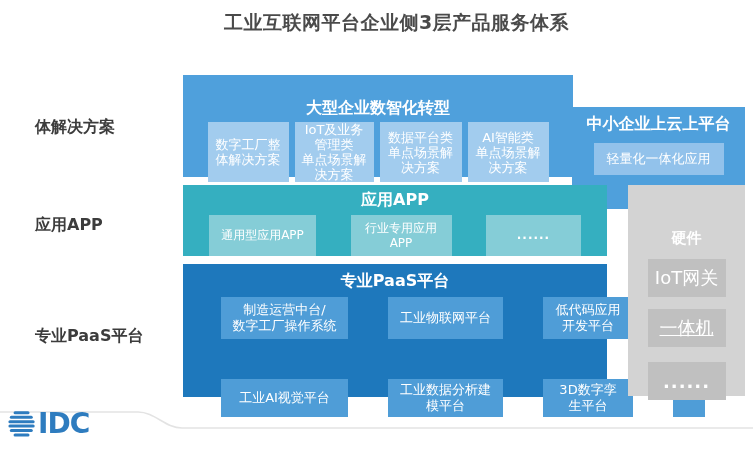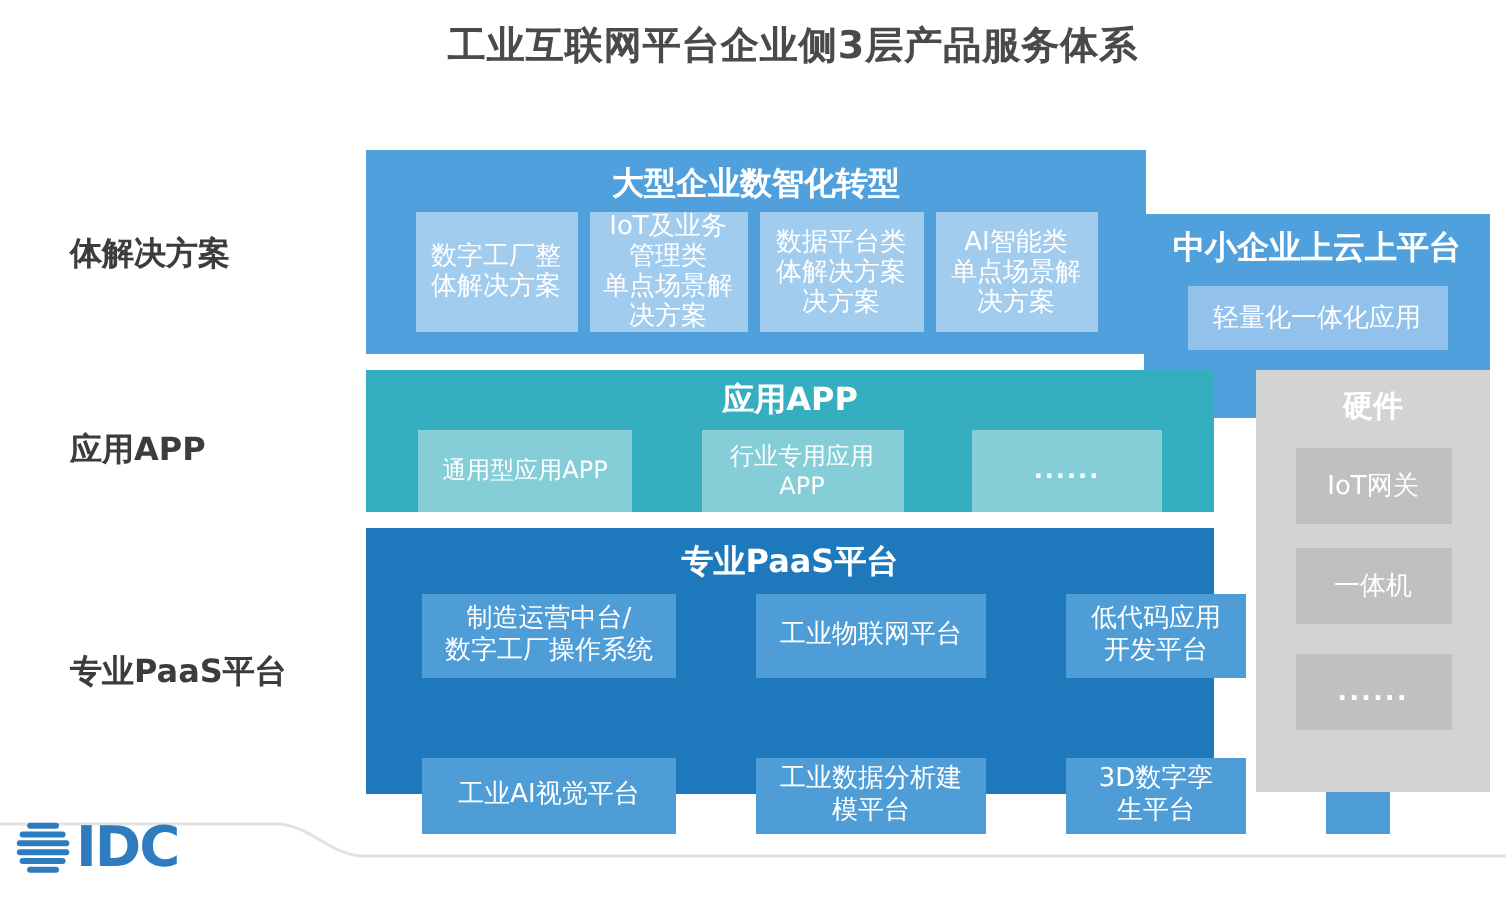--- a/index.html
+++ b/index.html
@@ -19,49 +19,49 @@
   .block{position:absolute;box-sizing:border-box;color:#fff;}
   .block-title{
     text-align:center;font-size:16px;font-weight:bold;color:#fff;line-height:20px;white-space:nowrap;
   }
   .item{
     display:flex;align-items:center;justify-content:center;text-align:center;
     color:#fff;white-space:pre-line;box-sizing:border-box;
   }
 
   
-  .blk-large{left:183px;top:75px;width:390px;height:102px;background:#4fa0dc;padding-top:7px;}
+  .blk-large{left:183px;top:75px;width:390px;height:102px;background:#4fa0dc;padding-top:23px;}
   .blk-large .items{display:flex;justify-content:center;gap:6px;margin-top:4px;}
   .blk-large .item{background:#a2ccee;height:60px;font-size:13px;line-height:15px;padding:0 3px;text-align:center;}
   .it-w1{width:81px;} .it-w2{width:79px;} .it-w3{width:82px;} .it-w4{width:81px;}
 
   .blk-sme{left:572px;top:75px;width:173px;height:102px;background:#4fa0dc;padding-top:7px;margin-top:32px;}
   .blk-sme .item{background:#92c2eb;width:130px;height:32px;margin:9px auto 0;font-size:13px;}
 
   
   .blk-app{left:183px;top:185px;width:424px;height:71px;background:#35afc0;padding-top:5px;}
   .blk-app .items{display:flex;justify-content:space-between;padding:0 26px;margin-top:5px;}
   .blk-app .item{background:#85cdd7;height:41px;font-size:12px;line-height:15px;}
   .ap-w1{width:107px;} .ap-w2{width:101px;} .ap-w3{width:95px;}
 
   
   .blk-paas{left:183px;top:264px;width:424px;height:133px;background:#1e78bc;padding-top:7px;}
   .paas-grid{
-    position:absolute;left:28px;top:33px;display:grid;
+    position:absolute;left:38px;top:33px;display:grid;
     grid-template-columns:127px 115px 90px 32px;grid-template-rows:42px 38px;
     column-gap:8px;row-gap:7px;gap:40px;
   }
   .blk-paas .item{background:#4f9dd7;font-size:13px;line-height:16px;padding:0 2px;}
   .p-dots{grid-column:4;grid-row:1/3;}
 
   
   .blk-hw{left:628px;top:185px;width:117px;height:211px;background:#d3d3d3;padding-top:8px;}
-  .blk-hw .block-title{font-size:15px;}
-  .blk-hw .item{background:#c0c0c0;width:78px;height:38px;margin:0 auto;font-size:13px;}
-  .hw-0{margin-top:11px!important;} .hw-1{margin-top:12px!important;} .hw-2{margin-top:15px!important;}
+  .blk-hw .block-title{font-size:15px;margin-top:35px;}
+  .blk-hw .item{background:#c0c0c0;width:78px;height:38px;margin:0 auto;font-size:18px;}
+  .hw-0{margin-top:11px!important;} .hw-1{margin-top:12px!important;text-decoration:underline;} .hw-2{margin-top:15px!important;}
 
   .dots{font-size:12px;letter-spacing:1px;font-weight:bold;}
 
   
   .footer-divider{position:absolute;left:0;top:399px;}
   .idc-logo{position:absolute;left:7px;top:408px;display:flex;align-items:center;height:32px;}
   .idc-text{font-size:28px;font-weight:800;color:#2e7cbf;letter-spacing:-1px;line-height:30px;margin-left:1px;}
 </style>
 </head>
 <body>
@@ -77,21 +77,21 @@
   <section class="block blk-large">
     <div class="block-title">大型企业数智化转型</div>
     <div class="items">
       <div class="item it-w1">数字工厂整
 体解决方案</div>
       <div class="item it-w2">IoT及业务
 管理类
 单点场景解
 决方案</div>
       <div class="item it-w3">数据平台类
-体解决方案
+单点场景解
 决方案</div>
       <div class="item it-w4">AI智能类
 单点场景解
 决方案</div>
     </div>
   </section>
 
   <section class="block blk-sme">
     <div class="block-title">中小企业上云上平台</div>
     <div class="item">轻量化一体化应用</div>

